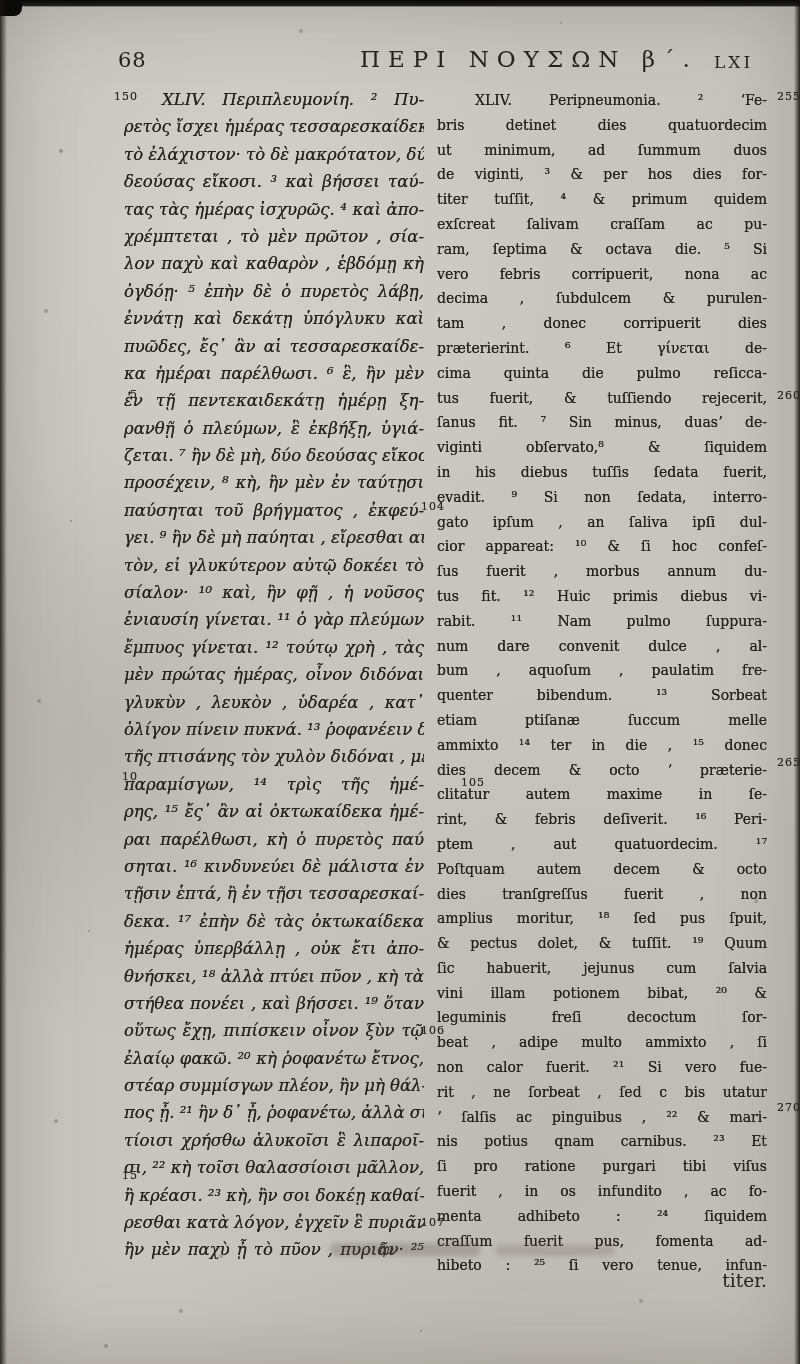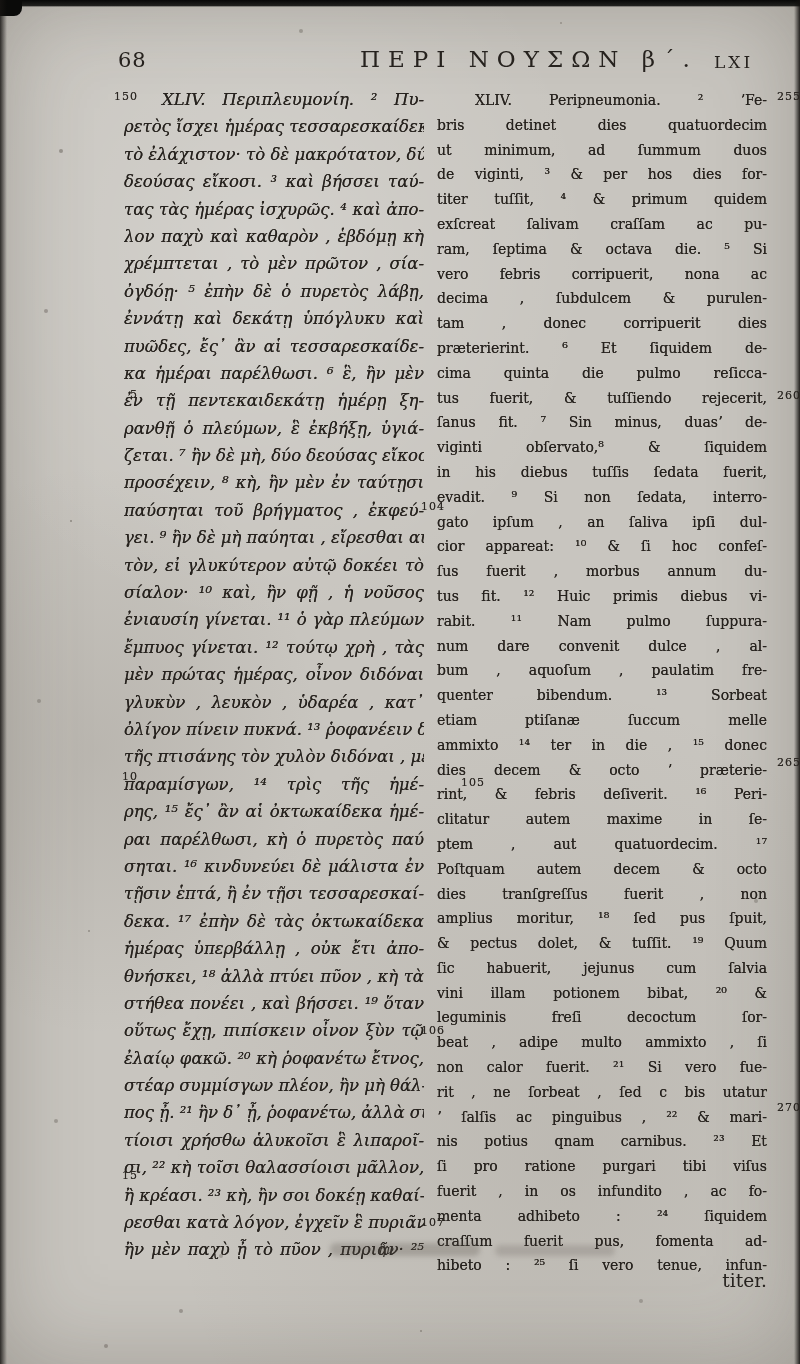--- a/index.html
+++ b/index.html
@@ -73,22 +73,22 @@
   <div class="pagenum">68</div>
   <div class="running-title">ΠΕΡΙ ΝΟΥΣΩΝ β΄.</div>
   <div class="folio">LXI</div>
 
   <div class="col greek-col">
       <div class="tline">XLIV. Περιπλευμονίη. ² Πυ-</div>
       <div class="tline">ρετὸς ἴσχει ἡμέρας τεσσαρεσκαίδεκα</div>
       <div class="tline">τὸ ἐλάχιστον· τὸ δὲ μακρότατον, δύο</div>
       <div class="tline">δεούσας εἴκοσι. ³ καὶ βήσσει ταύ-</div>
       <div class="tline">τας τὰς ἡμέρας ἰσχυρῶς. ⁴ καὶ ἀπο-</div>
+      <div class="tline">χρέμπτεται , τὸ μὲν πρῶτον , σία-</div>
       <div class="tline">λον παχὺ καὶ καθαρὸν , ἑβδόμῃ κὴ</div>
-      <div class="tline">χρέμπτεται , τὸ μὲν πρῶτον , σία-</div>
       <div class="tline">ὀγδόῃ· ⁵ ἐπὴν δὲ ὁ πυρετὸς λάβῃ,</div>
       <div class="tline">ἐννάτῃ καὶ δεκάτῃ ὑπόγλυκυ καὶ</div>
       <div class="tline">πυῶδες, ἔς᾽ ἂν αἱ τεσσαρεσκαίδε-</div>
       <div class="tline">κα ἡμέραι παρέλθωσι. ⁶ ἓ, ἢν μὲν</div>
       <div class="tline">ἐν τῇ πεντεκαιδεκάτῃ ἡμέρῃ ξη-</div>
       <div class="tline">ρανθῇ ὁ πλεύμων, ἓ ἐκβήξῃ, ὑγιά-</div>
       <div class="tline">ζεται. ⁷ ἢν δὲ μὴ, δύο δεούσας εἴκοσι</div>
       <div class="tline">προσέχειν, ⁸ κὴ, ἢν μὲν ἐν ταύτῃσι</div>
       <div class="tline">παύσηται τοῦ βρήγματος , ἐκφεύ-</div>
       <div class="tline">γει. ⁹ ἢν δὲ μὴ παύηται , εἴρεσθαι αὐ-</div>
@@ -124,40 +124,40 @@
       <div class="tline">XLIV. Peripneumonia. ² ʼFe-</div>
       <div class="tline">bris detinet dies quatuordecim</div>
       <div class="tline">ut minimum, ad ſummum duos</div>
       <div class="tline">de viginti, ³ &amp; per hos dies for-</div>
       <div class="tline">titer tuſſit, ⁴ &amp; primum quidem</div>
       <div class="tline">exſcreat ſalivam craſſam ac pu-</div>
       <div class="tline">ram, ſeptima &amp; octava die. ⁵ Si</div>
       <div class="tline">vero febris corripuerit, nona ac</div>
       <div class="tline">decima , ſubdulcem &amp; purulen-</div>
       <div class="tline">tam , donec corripuerit dies</div>
-      <div class="tline">præterierint. ⁶ Et ſiquidem de-</div>
+      <div class="tline">præterierint. ⁶ Et γίνεται de-</div>
       <div class="tline">cima quinta die pulmo reſicca-</div>
       <div class="tline">tus fuerit, &amp; tuſſiendo rejecerit,</div>
       <div class="tline">ſanus fit. ⁷ Sin minus, duasʼ de-</div>
       <div class="tline">viginti obſervato,⁸ &amp; ſiquidem</div>
       <div class="tline">in his diebus tuſſis ſedata fuerit,</div>
       <div class="tline">evadit. ⁹ Si non ſedata, interro-</div>
       <div class="tline">gato ipſum , an ſaliva ipſi dul-</div>
       <div class="tline">cior appareat: ¹⁰ &amp; ſi hoc confeſ-</div>
       <div class="tline">ſus fuerit , morbus annum du-</div>
       <div class="tline">tus fit. ¹² Huic primis diebus vi-</div>
       <div class="tline">rabit. ¹¹ Nam pulmo ſuppura-</div>
       <div class="tline">num dare convenit dulce , al-</div>
       <div class="tline">bum , aquoſum , paulatim fre-</div>
       <div class="tline">quenter bibendum. ¹³ Sorbeat</div>
       <div class="tline">etiam ptiſanæ ſuccum melle</div>
       <div class="tline">ammixto ¹⁴ ter in die , ¹⁵ donec</div>
       <div class="tline">dies decem &amp; octo ʼ præterie-</div>
+      <div class="tline">clitatur autem maxime in ſe-</div>
       <div class="tline">rint, &amp; febris deſiverit. ¹⁶ Peri-</div>
-      <div class="tline">clitatur autem maxime in ſe-</div>
       <div class="tline">ptem , aut quatuordecim. ¹⁷</div>
       <div class="tline">Poſtquam autem decem &amp; octo</div>
       <div class="tline">dies tranſgreſſus fuerit , non</div>
       <div class="tline">amplius moritur, ¹⁸ ſed pus ſpuit,</div>
       <div class="tline">&amp; pectus dolet, &amp; tuſſit. ¹⁹ Quum</div>
       <div class="tline">ſic habuerit, jejunus cum ſalvia</div>
       <div class="tline">vini illam potionem bibat, ²⁰ &amp;</div>
       <div class="tline">leguminis freſi decoctum ſor-</div>
       <div class="tline">beat , adipe multo ammixto , ſi</div>
       <div class="tline">non calor fuerit. ²¹ Si vero fue-</div>

